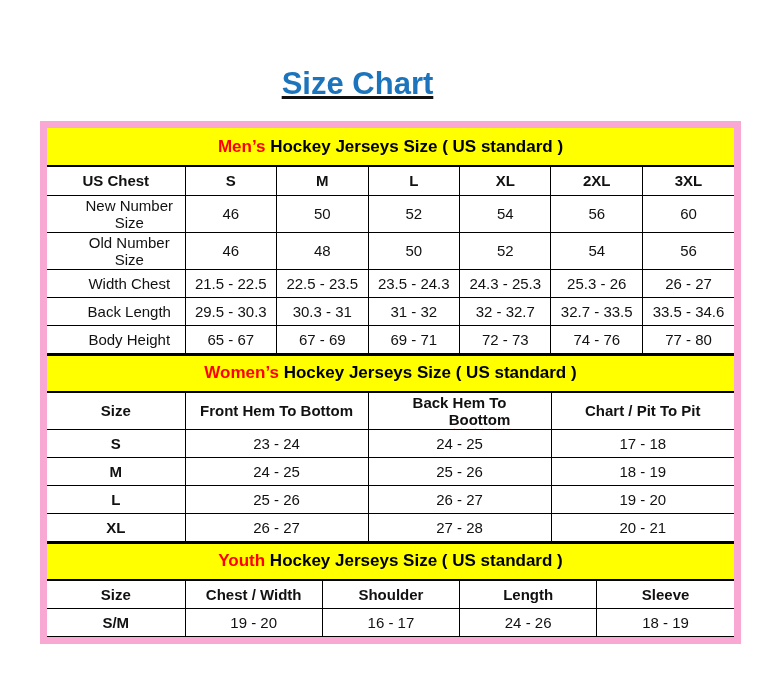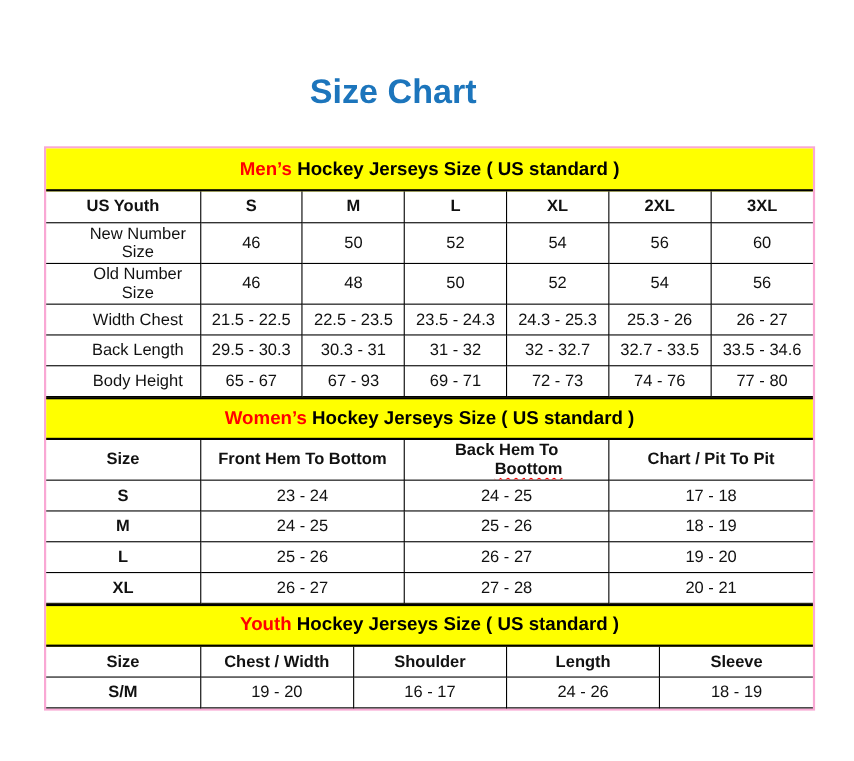--- a/index.html
+++ b/index.html
@@ -3,38 +3,37 @@
 <meta charset="utf-8">
 <style>
   * { margin: 0; padding: 0; box-sizing: border-box; }
   html, body {
     width: 776px; height: 692px;
     background: #ffffff;
     font-family: "Liberation Sans", sans-serif;
     color: #111111;
     overflow: hidden;
   }
-  .page { position: relative; width: 715px; height: 692px; }
+  .page { position: relative; width: 715px; height: 692px; text-decoration: underline; }
 
   .title {
     padding-top: 66px;
     text-align: center;
     font-size: 31px;
     font-weight: bold;
     color: var(--title-color, #1C75BC);
     letter-spacing: 0px;
   }
 
   .table-block {
     position: absolute;
     left: 40px; top: 121px;
     width: 701px;
-    border: 2px solid #f9a8d4;
+    border: 7px solid #f9a8d4;
     background: #fff;
-    margin-top: 12px;
   }
 
   .banner {
     height: 39px;
     background: var(--banner-bg, #FFFF00);
     border-top: 2px solid #000;
     border-bottom: 2px solid #000;
     display: flex;
     align-items: center;
     justify-content: center;
@@ -96,21 +95,21 @@
             <col style="width: 20.1%;">
             <col style="width: 13.32%;">
             <col style="width: 13.32%;">
             <col style="width: 13.32%;">
             <col style="width: 13.32%;">
             <col style="width: 13.32%;">
             <col style="width: 13.32%;">
           </colgroup>
           <thead>
             <tr>
-              <th>US Youth</th>
+              <th>US Chest</th>
               <th>S</th>
               <th>M</th>
               <th>L</th>
               <th>XL</th>
               <th>2XL</th>
               <th>3XL</th>
             </tr>
           </thead>
           <tbody>
             <tr>
@@ -145,21 +144,21 @@
               <td>29.5 - 30.3</td>
               <td>30.3 - 31</td>
               <td>31 - 32</td>
               <td>32 - 32.7</td>
               <td>32.7 - 33.5</td>
               <td>33.5 - 34.6</td>
             </tr>
             <tr>
               <td class="row-label">Body Height</td>
               <td>65 - 67</td>
-              <td>67 - 93</td>
+              <td>67 - 69</td>
               <td>69 - 71</td>
               <td>72 - 73</td>
               <td>74 - 76</td>
               <td>77 - 80</td>
             </tr>
           </tbody>
         </table>
     </section>
 
     <section class="sec-womens">

